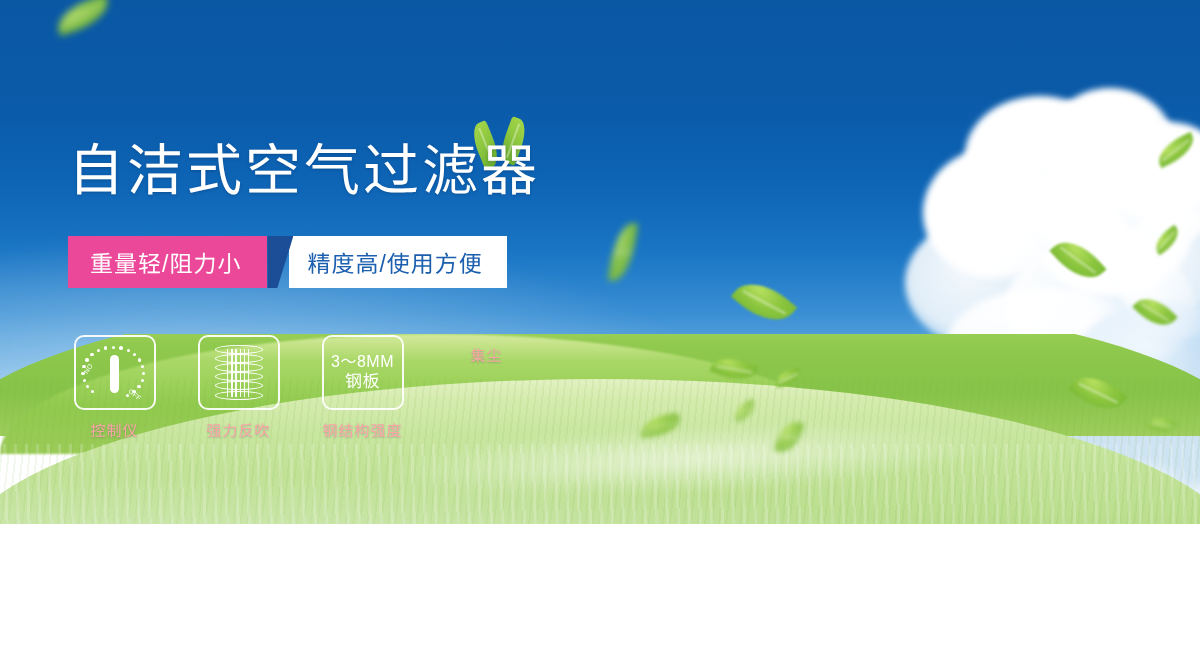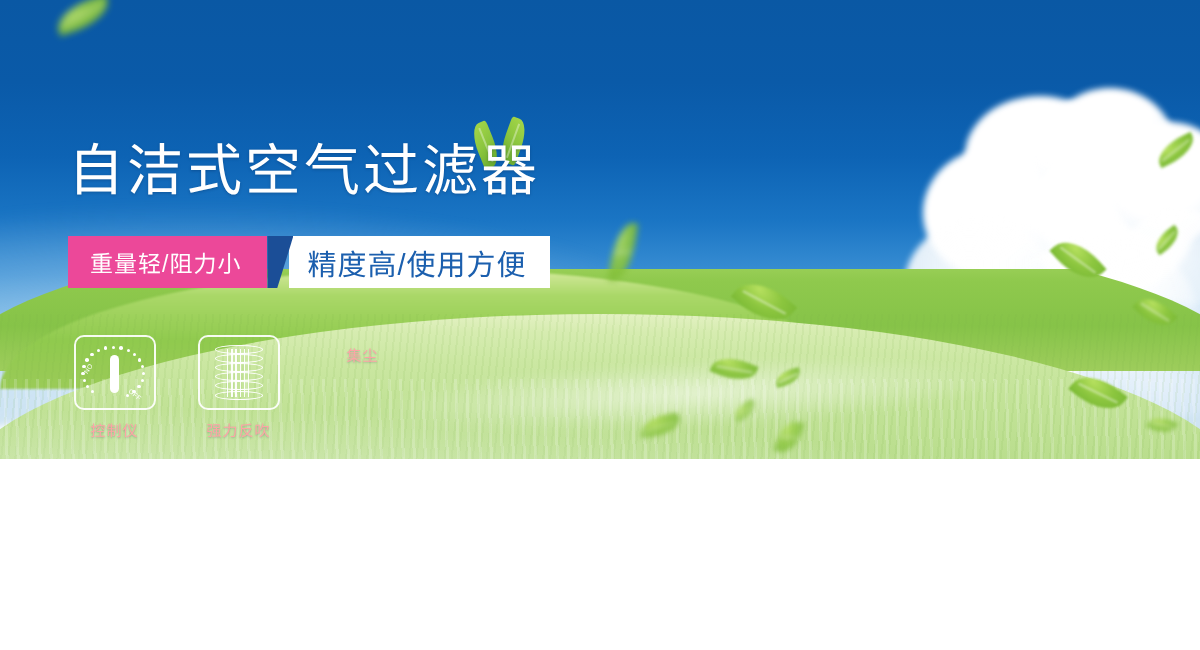--- a/index.html
+++ b/index.html
@@ -5,21 +5,21 @@
 <style>
   * { margin:0; padding:0; box-sizing:border-box; }
   html,body{ background:#fff; }
   body{
     font-family:"Liberation Sans","DejaVu Sans",sans-serif;
     -webkit-font-smoothing:antialiased;
   }
 
   .banner{
     position:relative;
-    width:1200px; height:459px;
+    width:1200px; height:524px;
     overflow:hidden;
     background:#0a59a5;
   }
 
   
   .sky{
     position:absolute; inset:0;
     background:
       linear-gradient(to bottom,
         #0a58a4 0%,
@@ -170,21 +170,21 @@
   .sub-skew{
     width:26px; background:#1b4e97;
     position:relative; z-index:2;
     clip-path:polygon(0 0, 100% 0, 38% 100%, 0 100%);
     margin-right:-4px;
   }
   .sub-right{
     background:#ffffff;
     padding:0 24px 0 18px;
     display:flex; align-items:center;
-    color:#1b5fae; font-size:29px; letter-spacing:1px;
+    color:#1b5fae; font-size:23px; letter-spacing:1px;
     position:relative; z-index:1;
   }
 
   
   .features{
     position:absolute; left:66px; top:335px;
     display:flex; gap:27px;
   }
   .feature{ width:97px; text-align:center; }
   .fbox{
@@ -471,19 +471,26 @@
           <div class="disc" style="top:9px;"></div>
           <div class="disc" style="top:18px;"></div>
           <div class="disc" style="top:27px;"></div>
           <div class="disc" style="top:36px;"></div>
           <div class="disc" style="top:46px;"></div>
         </div>
       </div>
       <div class="flabel">强力反吹</div>
     </div>
 
+    <div class="feature">
+      <div class="fbox">
+        <div class="ftext">3～8MM</div>
+        <div class="ftext l2">钢板</div>
+      </div>
+      <div class="flabel">钢结构强度</div>
+    </div>
 
     <div class="feature">
       <div class="flabel">集尘</div>
     </div>
 
   </div>
 </div>
 
 </body></html>

